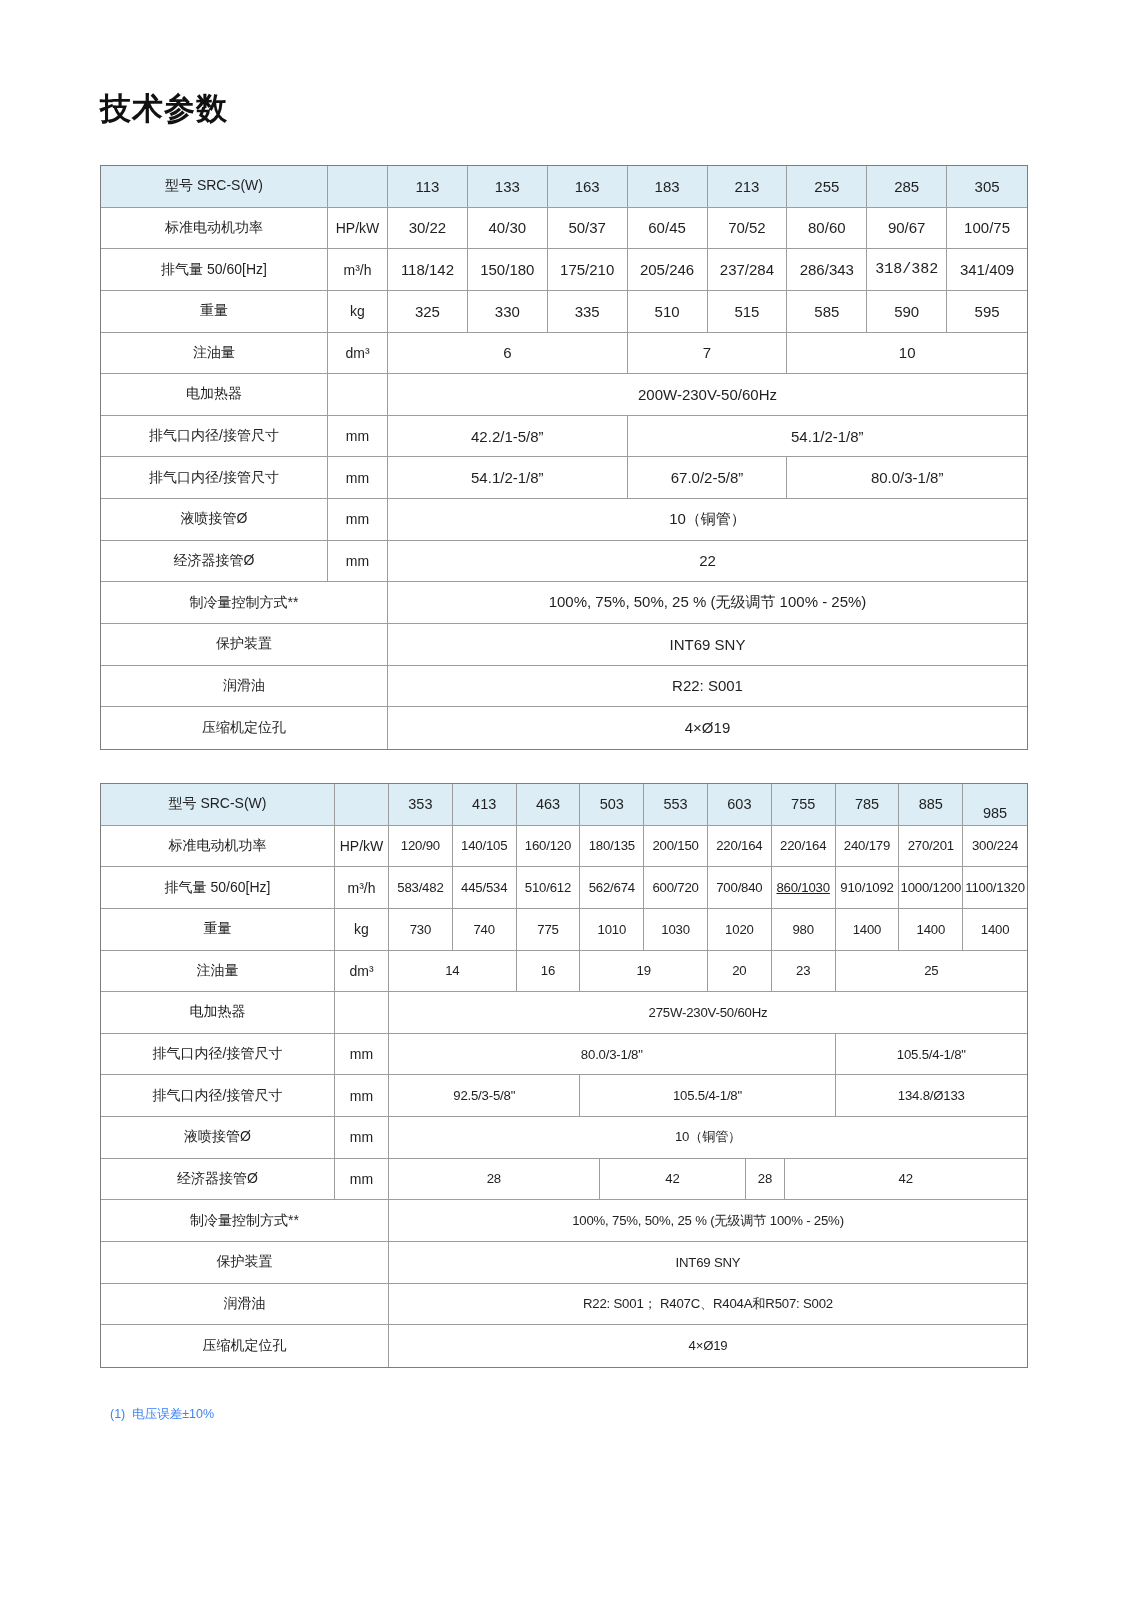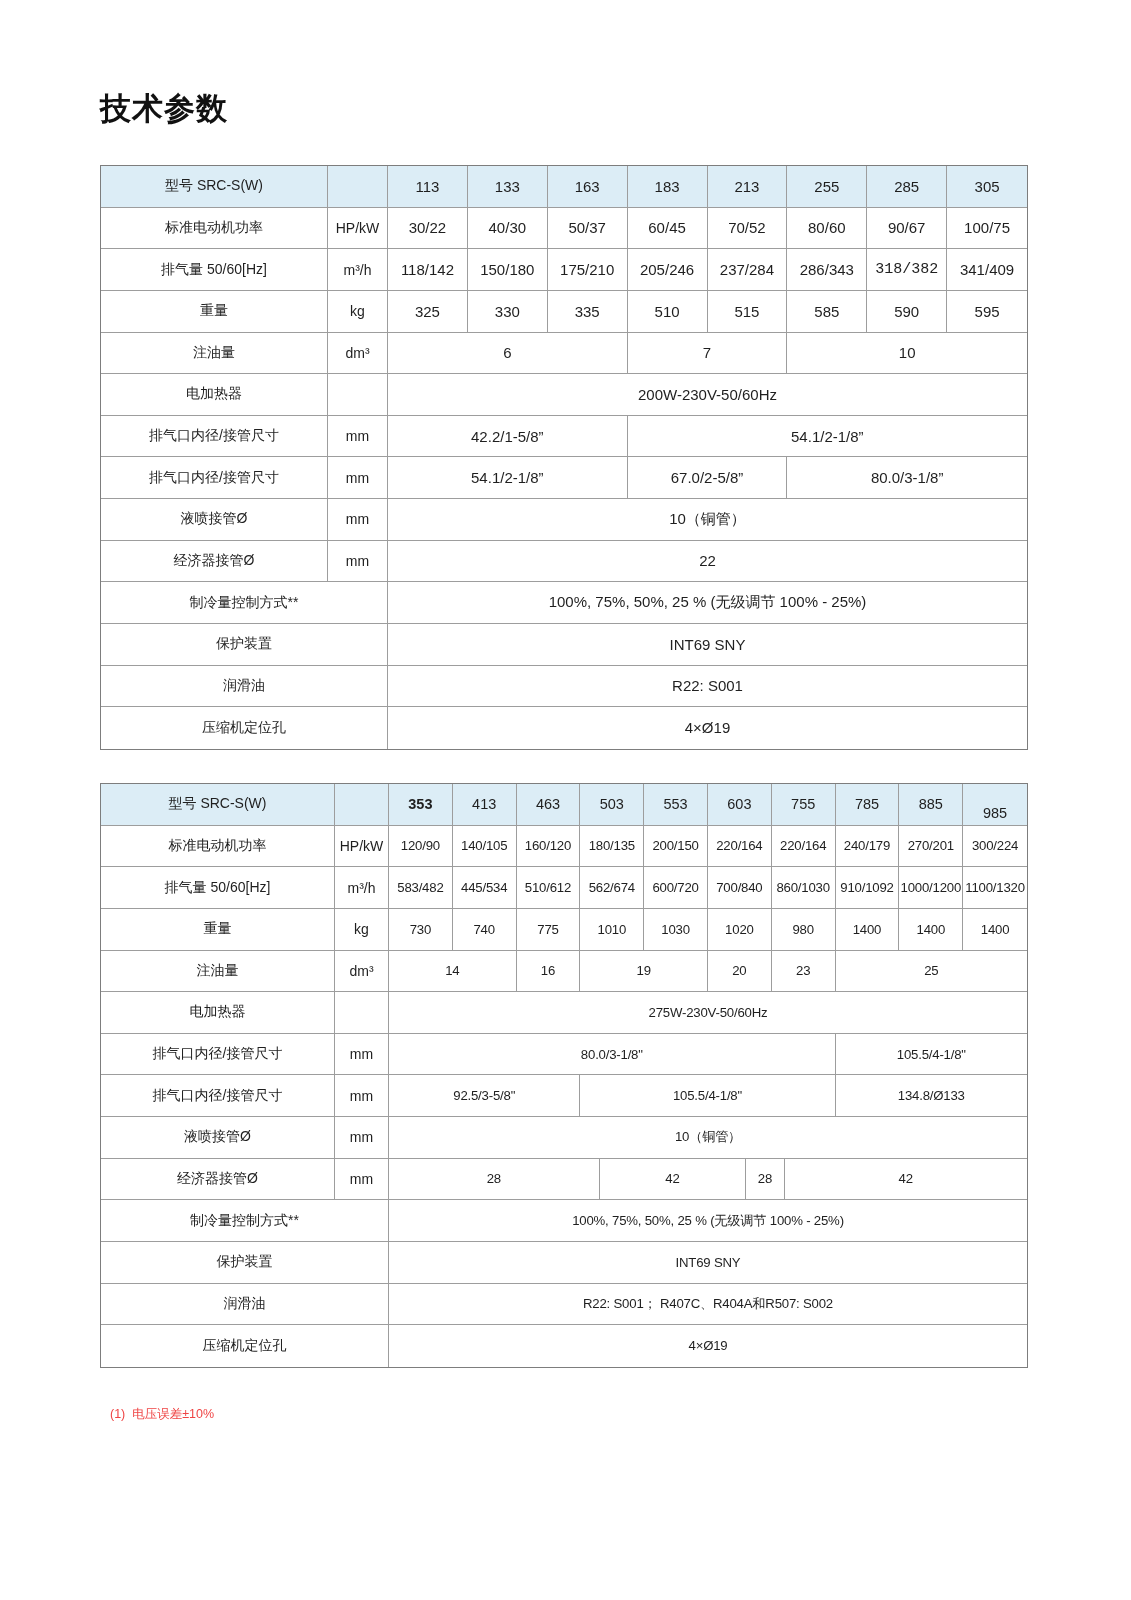--- a/index.html
+++ b/index.html
@@ -44,21 +44,21 @@
     display:flex;align-items:center;justify-content:center;
     box-sizing:border-box;border-right:1px solid #9d9d9d;
     font-size:15px;text-align:center;white-space:nowrap;flex:none;overflow:visible;
   }
   .vals .vcell:last-child{border-right:none;}
   .tr.head .vcell{font-size:15px;}
   .tbl-2 .vcell{font-size:13.2px;letter-spacing:-0.2px;}
   .tbl-2 .tr.head .vcell{font-size:14.5px;letter-spacing:0;}
   .footnote{
     position:absolute;left:110px;top:1406px;
-    font-size:12.5px;color:#ef4444;white-space:pre;
+    font-size:12.5px;color:#3b82f6;white-space:pre;
   }
 </style>
 </head>
 <body>
 
 <div class="page">
   <div class="page-title">技术参数</div>
   <div class="tbl tbl-1">
       <div class="tr head">
         <div class="cell cell-label">型号 SRC-S(W)</div>
@@ -186,21 +186,21 @@
         <div class="vals">
           <div class="vcell" style="width: 100%;">4×Ø19</div>
         </div>
       </div>
     </div>
   <div class="tbl tbl-2">
       <div class="tr head">
         <div class="cell cell-label">型号 SRC-S(W)</div>
         <div class="cell cell-unit"></div>
         <div class="vals">
-          <div class="vcell" style="width: 10%; font-weight: bold;">353</div>
+          <div class="vcell" style="width: 10%;">353</div>
           <div class="vcell" style="width: 10%;">413</div>
           <div class="vcell" style="width: 10%;">463</div>
           <div class="vcell" style="width: 10%;">503</div>
           <div class="vcell" style="width: 10%;">553</div>
           <div class="vcell" style="width: 10%;">603</div>
           <div class="vcell" style="width: 10%;">755</div>
           <div class="vcell" style="width: 10%;">785</div>
           <div class="vcell" style="width: 10%;">885</div>
           <div class="vcell" style="width: 10%; margin-top: 17px;">985</div>
         </div>
@@ -224,21 +224,21 @@
       <div class="tr">
         <div class="cell cell-label">排气量 50/60[Hz]</div>
         <div class="cell cell-unit">m³/h</div>
         <div class="vals">
           <div class="vcell" style="width: 10%;">583/482</div>
           <div class="vcell" style="width: 10%;">445/534</div>
           <div class="vcell" style="width: 10%;">510/612</div>
           <div class="vcell" style="width: 10%;">562/674</div>
           <div class="vcell" style="width: 10%;">600/720</div>
           <div class="vcell" style="width: 10%;">700/840</div>
-          <div class="vcell" style="width: 10%;">860/1030</div>
+          <div class="vcell" style="width: 10%; text-decoration: underline;">860/1030</div>
           <div class="vcell" style="width: 10%;">910/1092</div>
           <div class="vcell" style="width: 10%;">1000/1200</div>
           <div class="vcell" style="width: 10%;">1100/1320</div>
         </div>
       </div>
       <div class="tr">
         <div class="cell cell-label">重量</div>
         <div class="cell cell-unit">kg</div>
         <div class="vals">
           <div class="vcell" style="width: 10%;">730</div>

